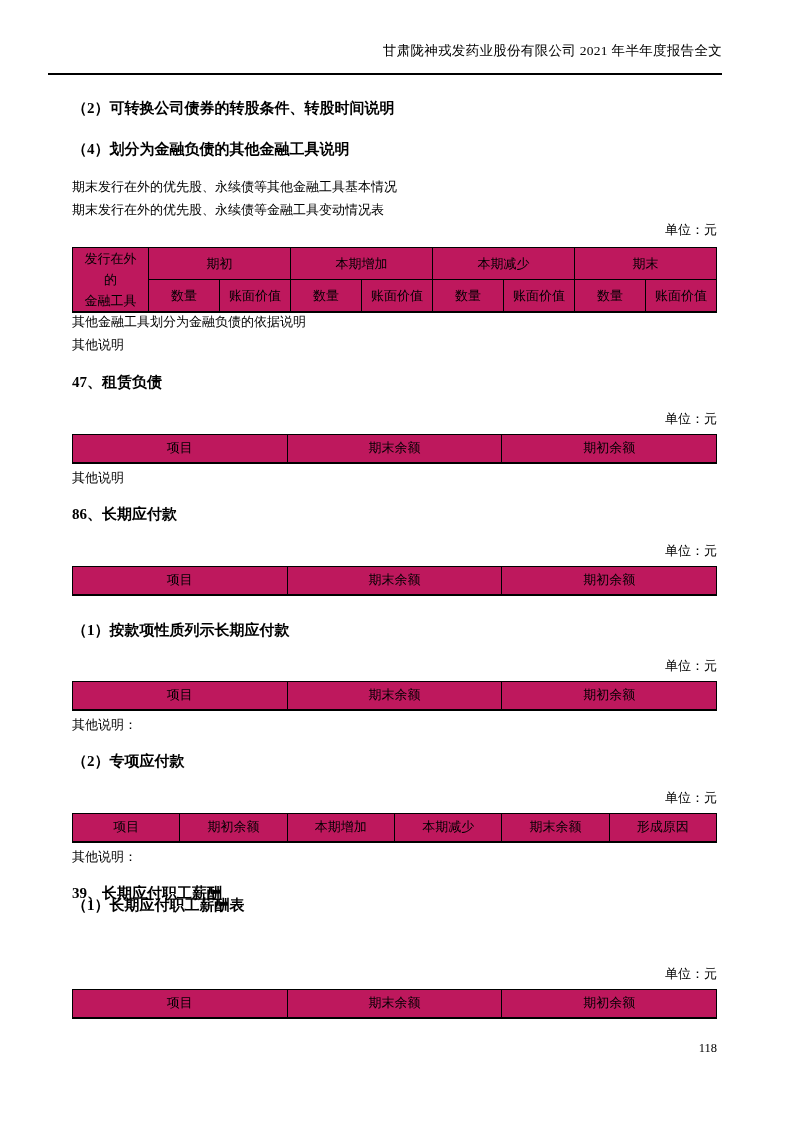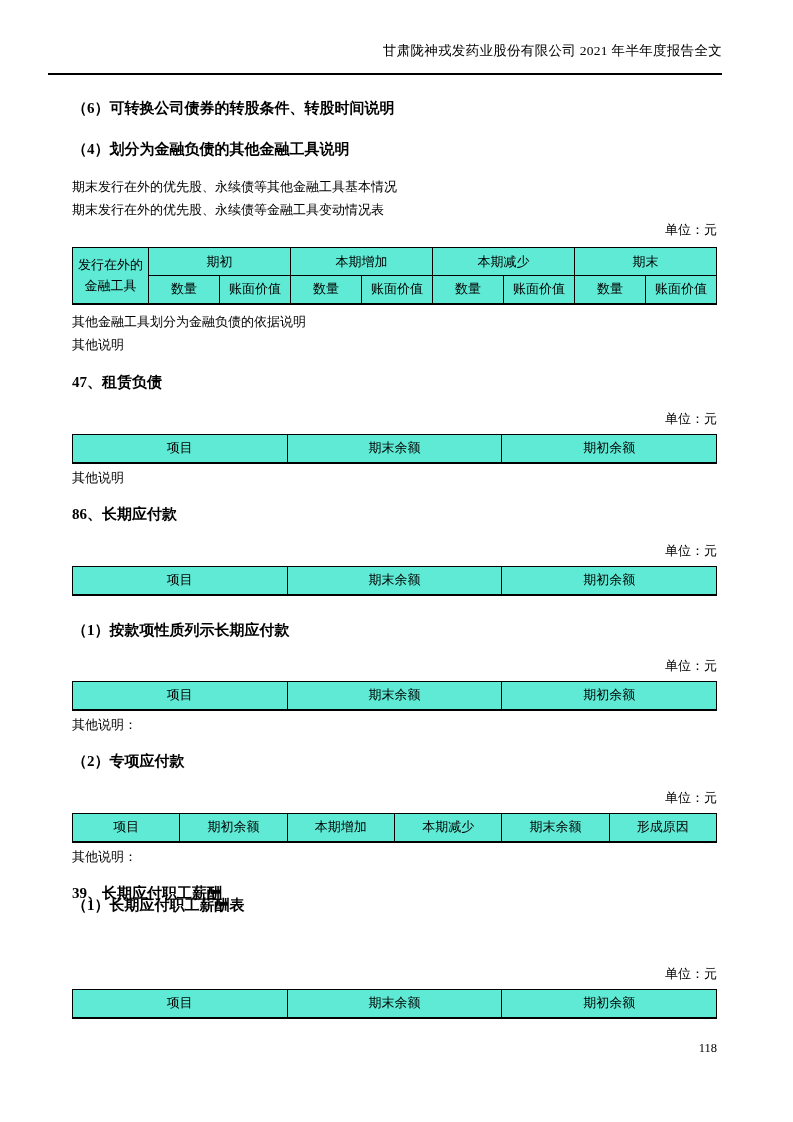--- a/index.html
+++ b/index.html
@@ -30,36 +30,36 @@
   .unit { right:76px; font-size:13px; white-space:nowrap; }
   .pagenum { right:76px; font-size:12.5px; }
 
   table.tbl {
     position:absolute; left:72px; width:645px;
     border-collapse:collapse; table-layout:fixed;
     border:1px solid #000; border-bottom-width:2px;
   }
   table.tbl td {
     border:1px solid #000;
-    background:#5eead4;
+    background:#be185d;
     text-align:center; vertical-align:middle;
-    font-size:13px; height:28px; padding:0 2px;
+    font-size:13px; height:28px; padding:0 8px;
     overflow:hidden;
   }
   td.corner div { line-height:21px; }
 </style>
 </head>
 <body>
 
 <div class="page">
 
   <div class="abs header-title">甘肃陇神戎发药业股份有限公司 2021 年半年度报告全文</div>
   <div class="abs header-rule"></div>
 
-  <div class="abs h-bold" style="top:99px">（6）可转换公司债券的转股条件、转股时间说明</div>
+  <div class="abs h-bold" style="top:99px">（2）可转换公司债券的转股条件、转股时间说明</div>
   <div class="abs h-bold" style="top:140px">（4）划分为金融负债的其他金融工具说明</div>
 
   <div class="abs body-text" style="top:201px">期末发行在外的优先股、永续债等金融工具变动情况表</div>
   <div class="abs body-text" style="top:178px">期末发行在外的优先股、永续债等其他金融工具基本情况</div>
 
   <div class="abs unit" style="top:221px">单位：元</div>
 
   <table class="tbl" style="top:247px">
     <colgroup>
       <col style="width:76px">

